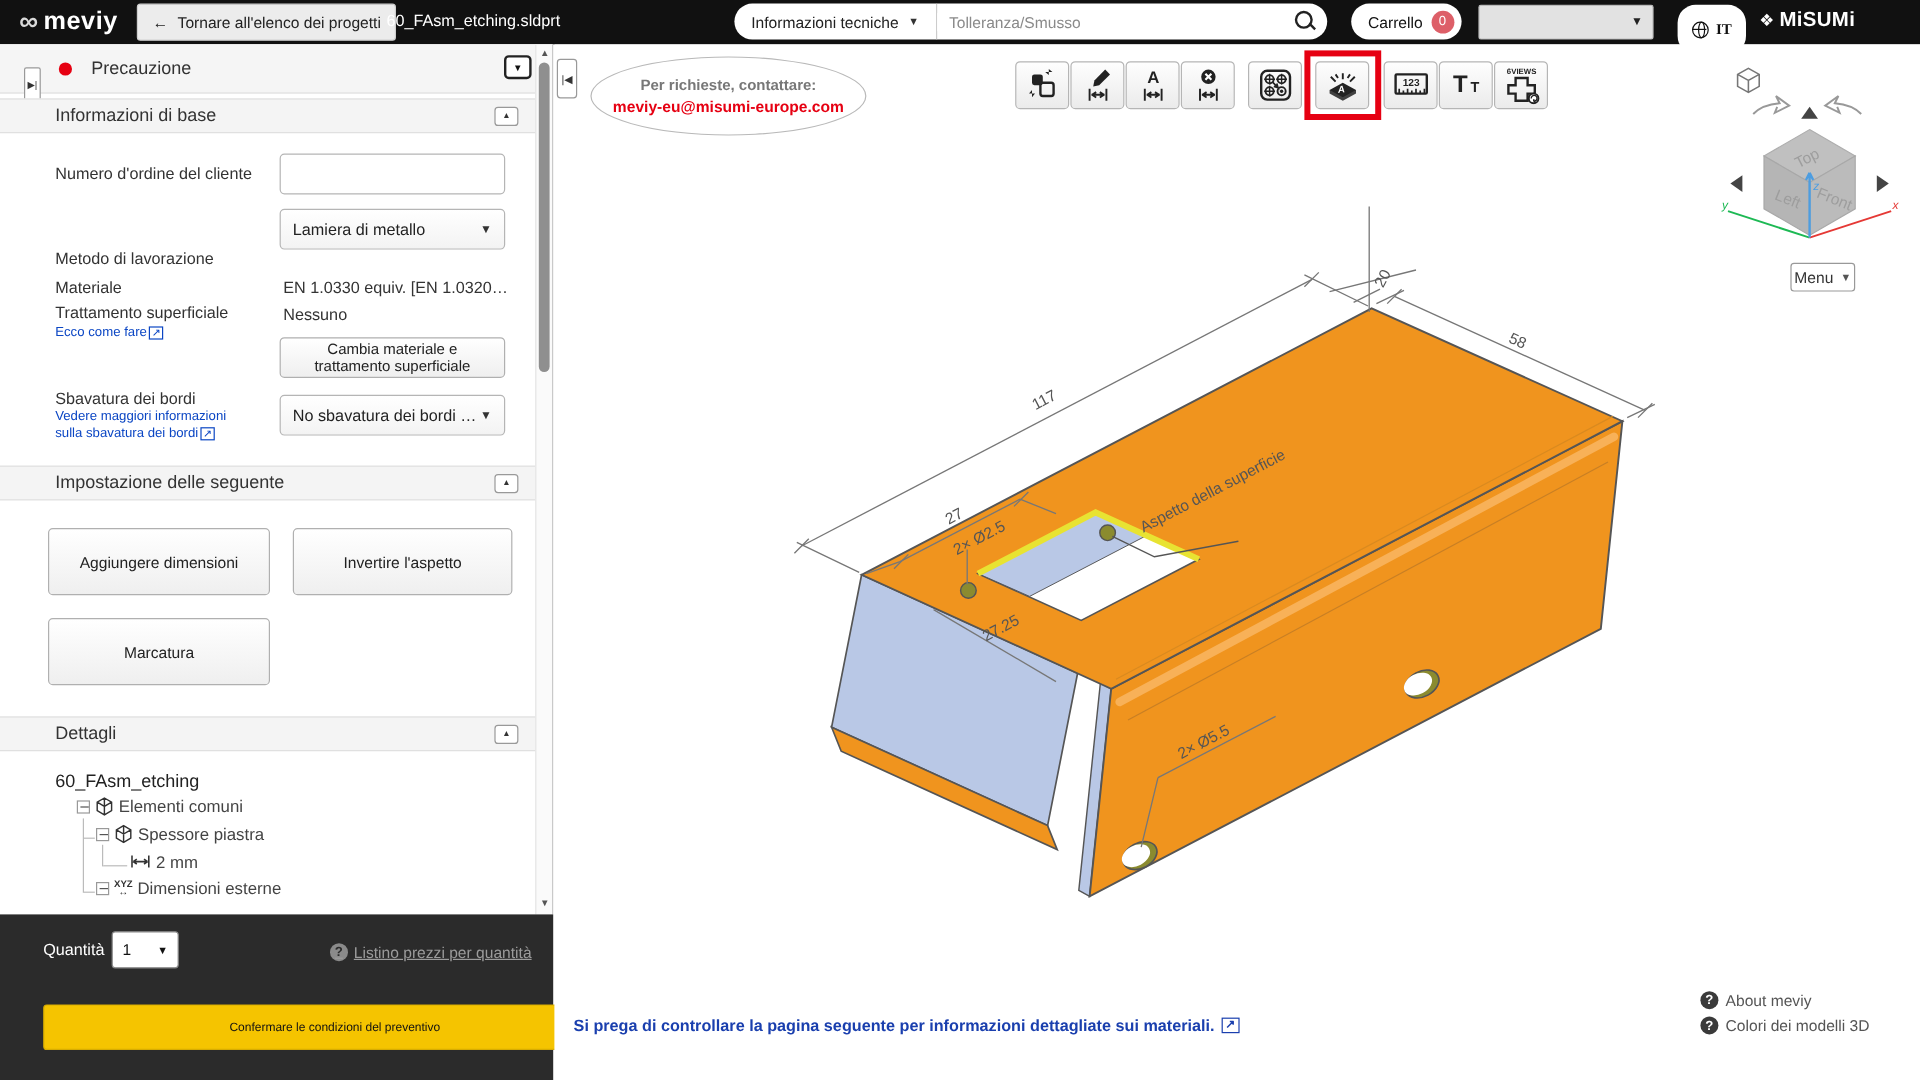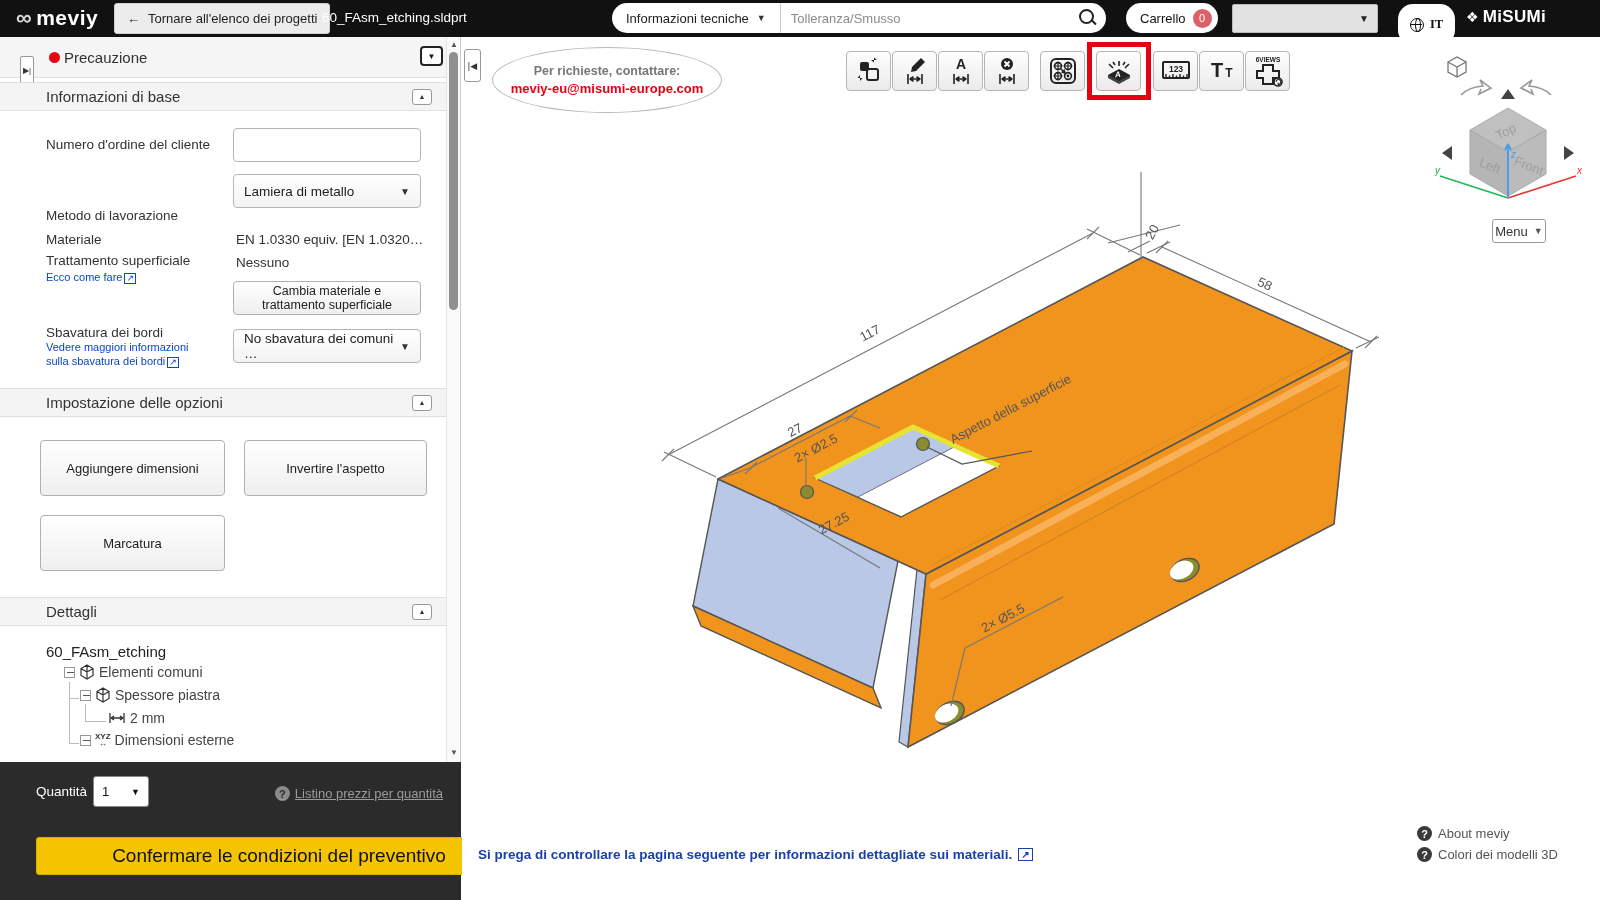--- a/index.html
+++ b/index.html
@@ -36,21 +36,21 @@
   .sidebar { position:absolute; left:0; top:37px; width:461px; height:725px; background:#fff; border-right:1px solid #c9c9c9; }
   .sb-scroll { position:absolute; right:0; top:0; width:14px; height:725px; background:#fafafa; border-left:1px solid #e4e4e4; }
   .sb-thumb { position:absolute; left:2px; top:15px; width:9px; height:258px; background:#8f8f8f; border-radius:5px; }
   .sb-arrow { position:absolute; left:2px; width:10px; font-size:8px; color:#555; text-align:center; }
   .collapse-handle-left { position:absolute; left:20px; top:19px; width:14px; height:29px; background:#fff; border:1px solid #999; border-radius:2px; font-size:8px; color:#333; display:flex; align-items:center; justify-content:center; cursor:pointer;}
   .sec-head { position:absolute; left:0; width:447px; background:#f4f4f4; border-top:1px solid #e0e0e0; border-bottom:1px solid #e0e0e0; display:flex; align-items:center; }
   .sec-title { margin-left:46px; font-size:15px; color:#333; }
   .sec-toggle { position:absolute; right:15px; width:20px; height:16px; background:#fff; border:1px solid #999; border-radius:3px; font-size:7px; color:#333; display:flex; align-items:center; justify-content:center; cursor:pointer;}
   .precaution { position:absolute; left:0; top:0; width:447px; height:41px; background:#f5f5f5; border-bottom:1px solid #e0e0e0; display:flex; align-items:center;}
   .red-dot { width:11px; height:11px; border-radius:50%; background:#e60012; margin-left:49px; }
-  .precaution-label { margin-left:4px; font-size:15px; color:#333; }
+  .precaution-label { margin-left:16px; font-size:15px; color:#333; }
   .prec-toggle { position:absolute; right:17px; top:9px; width:23px; height:20px; background:#fff; border:2px solid #222; border-radius:4px; font-size:8px; color:#111; display:flex; align-items:center; justify-content:center; cursor:pointer;}
   .frm-label { position:absolute; left:46px; font-size:13.5px; color:#333; }
   .frm-link { position:absolute; left:46px; font-size:11px; color:#0b46c4; text-decoration:none; cursor:pointer;}
   .ext { display:inline-block; font-size:9px; border:1px solid #0b46c4; padding:0 1px; margin-left:2px; line-height:9px;}
   .frm-input { position:absolute; left:233px; width:188px; height:34px; border:1px solid #b5b5b5; border-radius:4px; font-size:13px; padding:0 8px; font-family:"Liberation Sans",sans-serif;}
   .frm-select { position:absolute; left:233px; width:188px; height:34px; border:1px solid #b5b5b5; border-radius:4px; background:linear-gradient(#fff,#f3f3f3); font-size:13.5px; color:#222; display:flex; align-items:center; justify-content:space-between; padding:0 10px; cursor:pointer;}
   .frm-select .chev { font-size:10px; color:#333; }
   .frm-value { position:absolute; font-size:13.5px; color:#333; }
   .big-btn { position:absolute; background:linear-gradient(#fff,#efefef); border:1px solid #b0b0b0; border-radius:4px; font-size:13px; color:#222; display:flex; align-items:center; justify-content:center; text-align:center; cursor:pointer; padding:0 21px;}
   .tree-root { position:absolute; left:46px; top:606px; font-size:15px; color:#222; }
@@ -60,21 +60,21 @@
   .tline { position:absolute; background:#bbb; }
   .ticon { flex:none; display:flex; align-items:center; justify-content:center; color:#333;}
   .xyz { font-size:8px; font-weight:bold; line-height:7px; color:#333; text-align:center;}
 
   
   .sb-footer { position:absolute; left:0; top:762px; width:461px; height:138px; background:#2b2b2b; }
   .qty-label { position:absolute; left:36px; top:22px; color:#fff; font-size:13.5px; }
   .qty-select { position:absolute; left:93px; top:14px; width:56px; height:31px; background:#fff; border:1px solid #888; border-radius:3px; font-size:13px; color:#111; display:flex; align-items:center; justify-content:space-between; padding:0 8px; cursor:pointer;}
   .price-link { position:absolute; right:18px; top:24px; color:#9b9b9b; font-size:13px; text-decoration:underline; cursor:pointer; display:flex; align-items:center; gap:5px;}
   .qmark { width:15px; height:15px; border-radius:50%; background:#8a8a8a; color:#2b2b2b; font-size:11px; font-weight:bold; display:inline-flex; align-items:center; justify-content:center; flex:none;}
-  .confirm-btn { position:absolute; left:36px; top:75px; width:486px; height:38px; background:#f5c400; border:1px solid #d8ac00; border-radius:3px; font-size:19px; color:#111; display:flex; align-items:center; justify-content:center; cursor:pointer; font-weight:500;}
+  .confirm-btn { position:absolute; left:36px; top:75px; width:486px; height:38px; background:#f5c400; border:1px solid #d8ac00; border-radius:3px; font-size:10px; color:#111; display:flex; align-items:center; justify-content:center; cursor:pointer; font-weight:500;}
 
   
   .canvas { position:absolute; left:462px; top:37px; width:1138px; height:863px; background:#fff; }
   .collapse-handle-main { position:absolute; left:2px; top:12px; width:17px; height:33px; background:#fff; border:1px solid #999; border-radius:3px; font-size:9px; color:#333; display:flex; align-items:center; justify-content:center; cursor:pointer;}
   .contact { position:absolute; left:30px; top:10px; width:230px; height:66px; border:1px solid #b9b9b9; border-radius:50%; display:flex; flex-direction:column; align-items:center; justify-content:center; gap:3px; background:#fff;}
   .contact .l1 { font-size:12.5px; font-weight:bold; color:#777; }
   .contact .l2 { font-size:13px; font-weight:bold; color:#e60012; }
   .tb-btn { position:absolute; top:14px; width:45px; height:40px; background:linear-gradient(#fefefe,#ebebeb); border:1px solid #b5b5b5; border-radius:4px; display:flex; align-items:center; justify-content:center; cursor:pointer;}
   .red-frame { position:absolute; left:625px; top:5px; width:64px; height:58px; border:5px solid #e60012; pointer-events:none;}
   .menu-btn { position:absolute; left:1030px; top:182px; width:54px; height:24px; background:#fff; border:1px solid #999; border-radius:3px; font-size:13px; color:#333; display:flex; align-items:center; justify-content:center; gap:6px; cursor:pointer;}
@@ -157,26 +157,26 @@
     <div class="frm-label" style="top:216px;">Trattamento superficiale</div>
     <div class="frm-value" style="left:236px;top:218px;">Nessuno</div>
     <a class="frm-link" style="top:234px;"><span>Ecco come fare</span><span class="ext">↗</span></a>
 
     <button class="big-btn" style="left:233px;top:244px;width:188px;height:34px;font-size:12.5px;line-height:1.15;">Cambia materiale e trattamento superficiale</button>
 
     <div class="frm-label" style="top:288px;">Sbavatura dei bordi</div>
     <a class="frm-link" style="top:304px;"><span>Vedere maggiori informazioni</span></a>
     <a class="frm-link" style="top:318px;"><span>sulla sbavatura dei bordi</span><span class="ext">↗</span></a>
     <div class="frm-select" style="top:292px;">
-      <span>No sbavatura dei comuni …</span>
+      <span>No sbavatura dei bordi …</span>
       <span class="chev">▼</span>
     </div>
 
     <div class="sec-head" style="top:351px;height:29px;">
-      <span class="sec-title">Impostazione delle opzioni</span>
+      <span class="sec-title">Impostazione delle seguente</span>
       <span class="sec-toggle">▲</span>
     </div>
 
     <button class="big-btn" style="left:244px;top:403px;width:183px;height:56px;">Invertire l'aspetto</button>
     <button class="big-btn" style="left:40px;top:403px;width:185px;height:56px;">Aggiungere dimensioni</button>
     <button class="big-btn" style="left:40px;top:478px;width:185px;height:56px;">Marcatura</button>
 
     <div class="sec-head" style="top:560px;height:29px;">
       <span class="sec-title">Dettagli</span>
       <span class="sec-toggle">▲</span>

